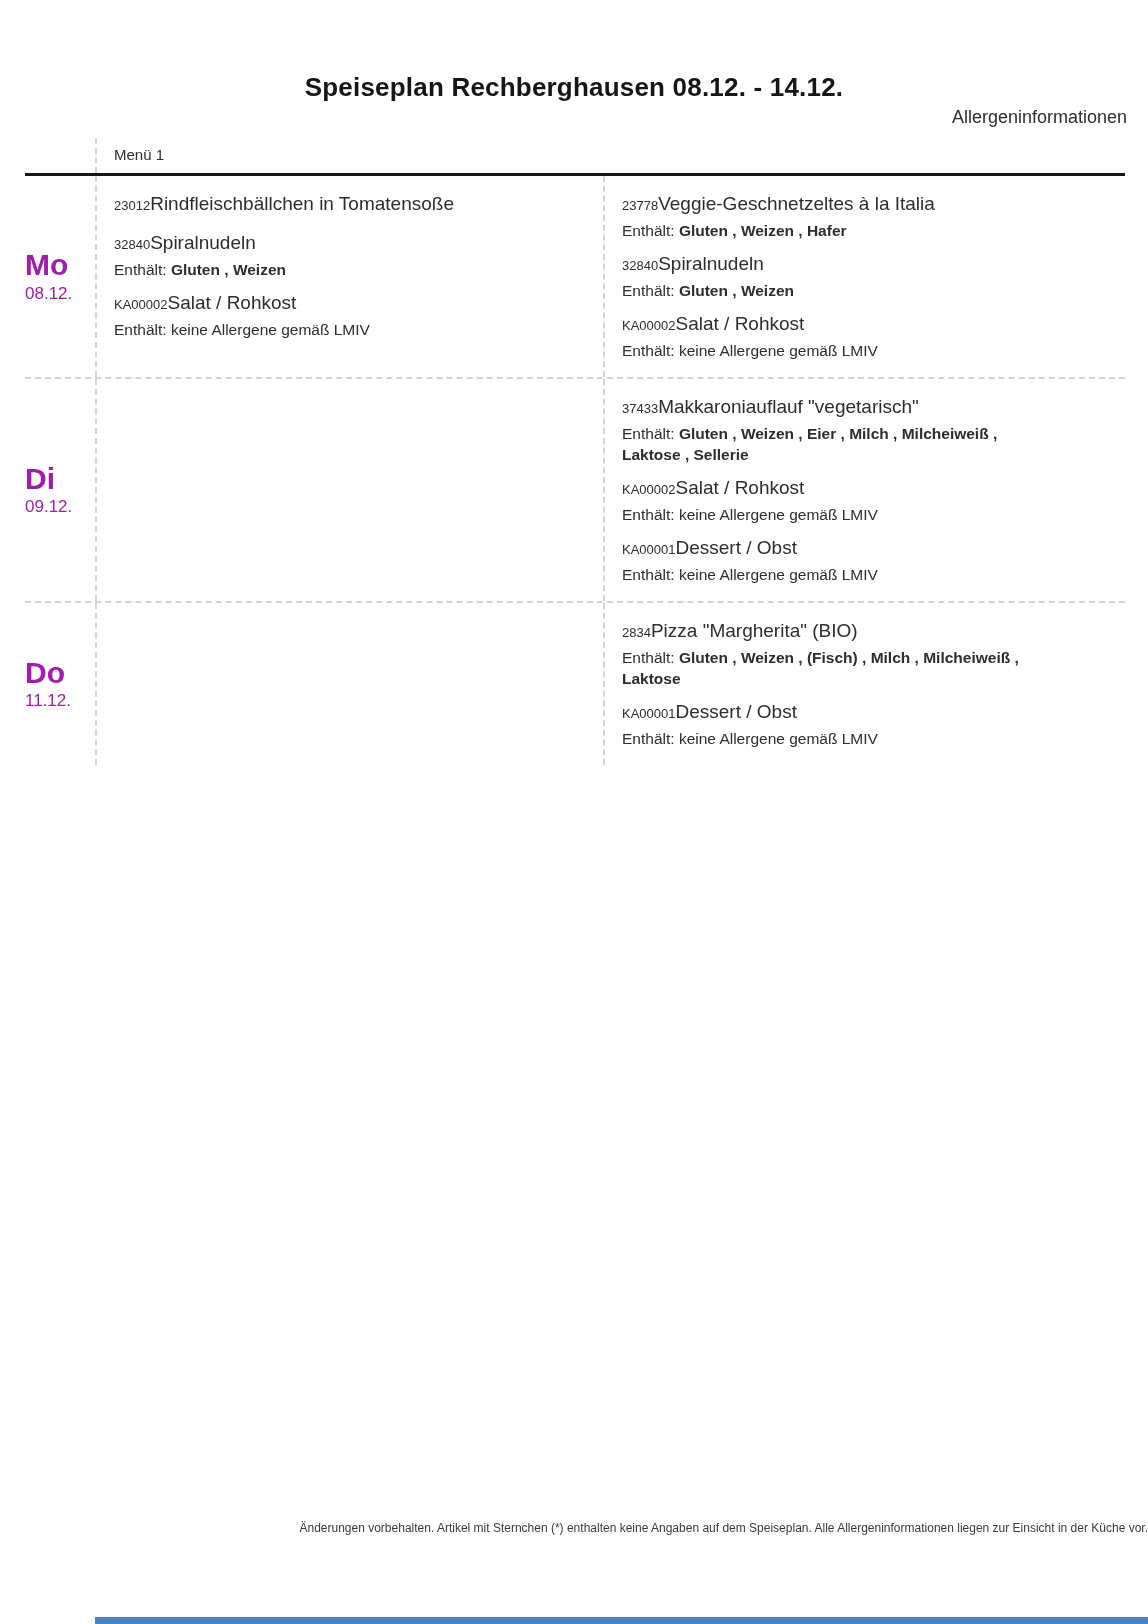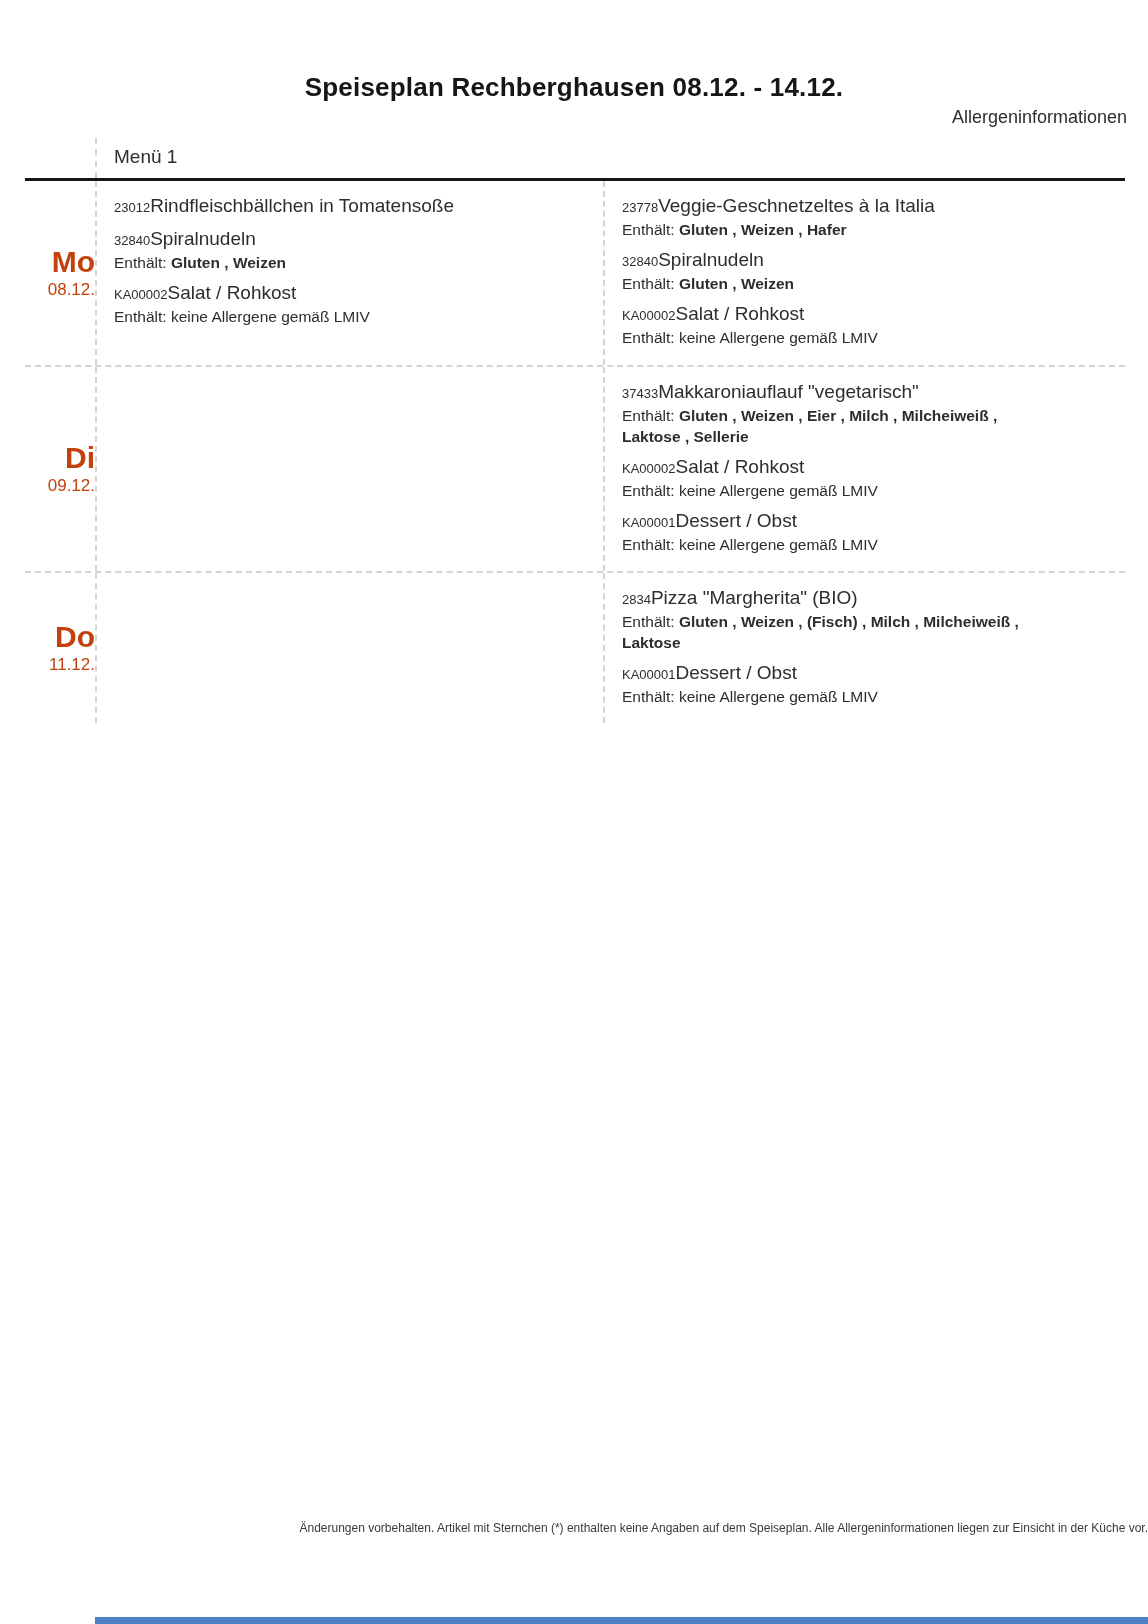--- a/index.html
+++ b/index.html
@@ -27,36 +27,36 @@
     width:1100px;
   }
   .grid-row {
     display:grid;
     grid-template-columns:70px 508px 1fr;
   }
   .table-header { border-bottom:3px solid #161616; }
   .header-cell {
     border-left:2px dashed #d4d4d4;
     padding:8px 0 10px 17px;
-    font-size:19px; color:#2d2d2d;
+    font-size:15px; color:#2d2d2d;
   }
   .day-row + .day-row { border-top:2px dashed #d4d4d4; }
   .day-cell {
     display:flex; flex-direction:column;
-    align-items:flex-end; justify-content:center;
-    color:#c2410c;
+    align-items:flex-start; justify-content:center;
+    color:#a21caf;
   }
   .day-name { font-size:30px; font-weight:bold; line-height:1.05; }
   .day-date { font-size:17px; margin-top:3px; }
   .menu-cell {
     border-left:2px dashed #d4d4d4;
     padding:14px 10px 16px 17px;
   }
   .dish + .dish { margin-top:9px; }
-  .dish-name-line { font-size:19px; line-height:22px; color:#2d2d2d; }
+  .dish-name-line { font-size:19px; line-height:28px; color:#2d2d2d; }
   .dish-number { font-size:13px; }
   .dish-contains {
     font-size:15.5px; line-height:21px;
     max-width:405px; color:#2d2d2d;
   }
   .dish-contains b { font-weight:bold; }
   .page-footer {
     position:absolute; top:1521px; left:0; right:0;
     text-align:right;
     font-size:12px; color:#3a3a3a;

